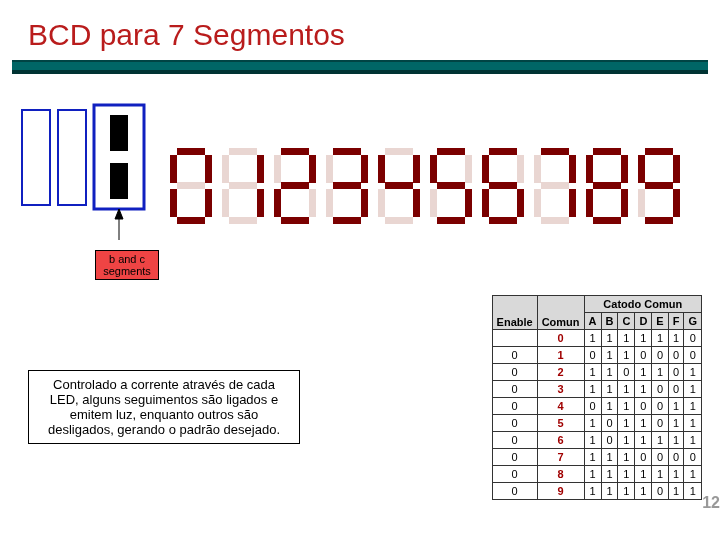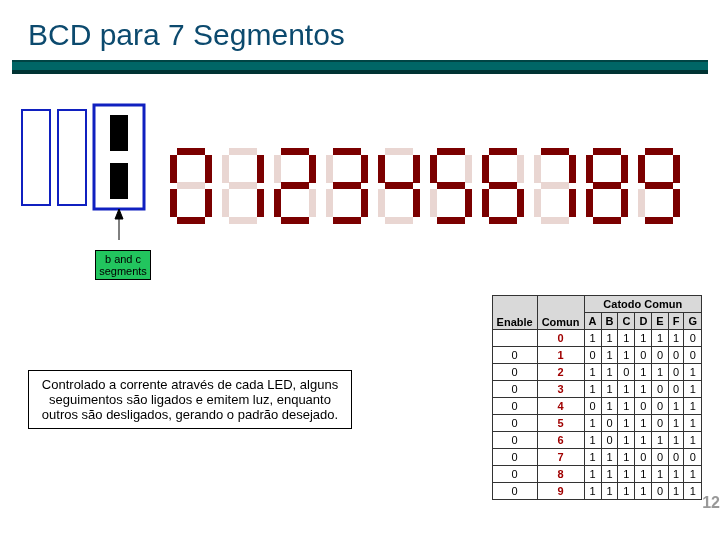--- a/index.html
+++ b/index.html
@@ -9,21 +9,21 @@
     background: #fff;
     font-family: Arial, Helvetica, sans-serif;
     position: relative;
     overflow: hidden;
   }
   .title {
     font-size: 30px;
     font-weight: normal;
     padding: 18px 0 8px 28px;
     font-family: "Comic Sans MS", "Comic Sans", cursive, Arial;
-    color: #0c4a6e;
+    color: #b91c1c;
   }
   .underline-bar {
     margin: 0 12px;
     height: 14px;
     background: #006666;
     border-top: 2px solid #004444;
     border-bottom: 4px solid #003333;
   }
   .seven-seg {
     display: inline-block;
@@ -48,34 +48,34 @@
     top: 105px;
     width: 140px;
     height: 170px;
   }
   .blue-scheme svg { overflow: visible; }
 
   .bc-label {
     position: absolute;
     left: 95px;
     top: 250px;
-    width: 56px;
+    width: 64px;
     border: 1px solid #000;
     font-size: 11px;
     text-align: center;
     padding: 2px 3px;
     line-height: 1.1;
-    background: #22c55e;
+    background: #ef4444;
   }
 
   .caption-box {
     position: absolute;
     left: 28px;
     top: 370px;
-    width: 324px;
+    width: 272px;
     border: 1px solid #000;
     padding: 6px 8px;
     font-size: 13px;
     text-align: center;
     background: #fff;
   }
 
   .page-num {
     position: absolute;
     left: 0;

